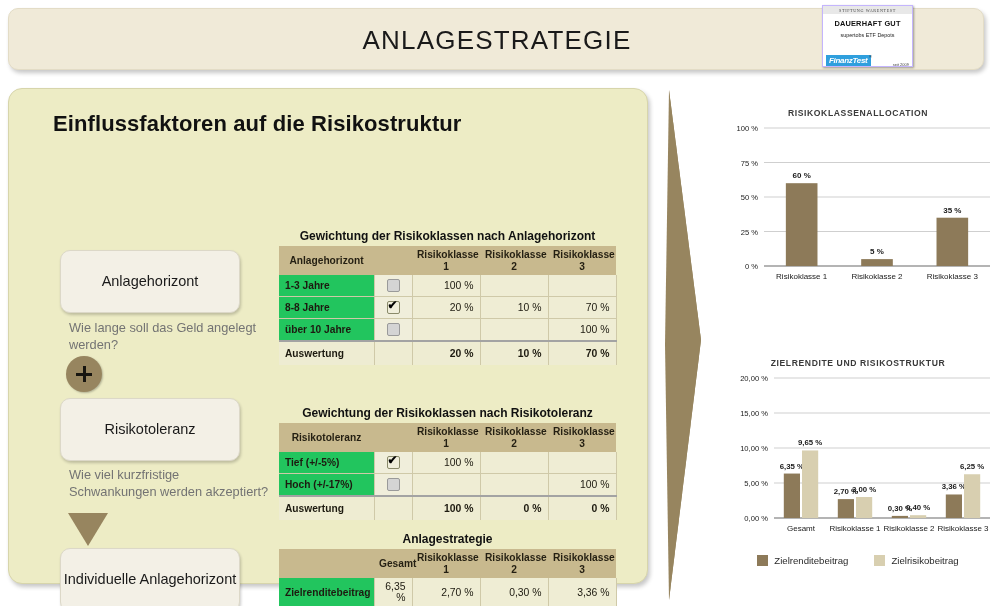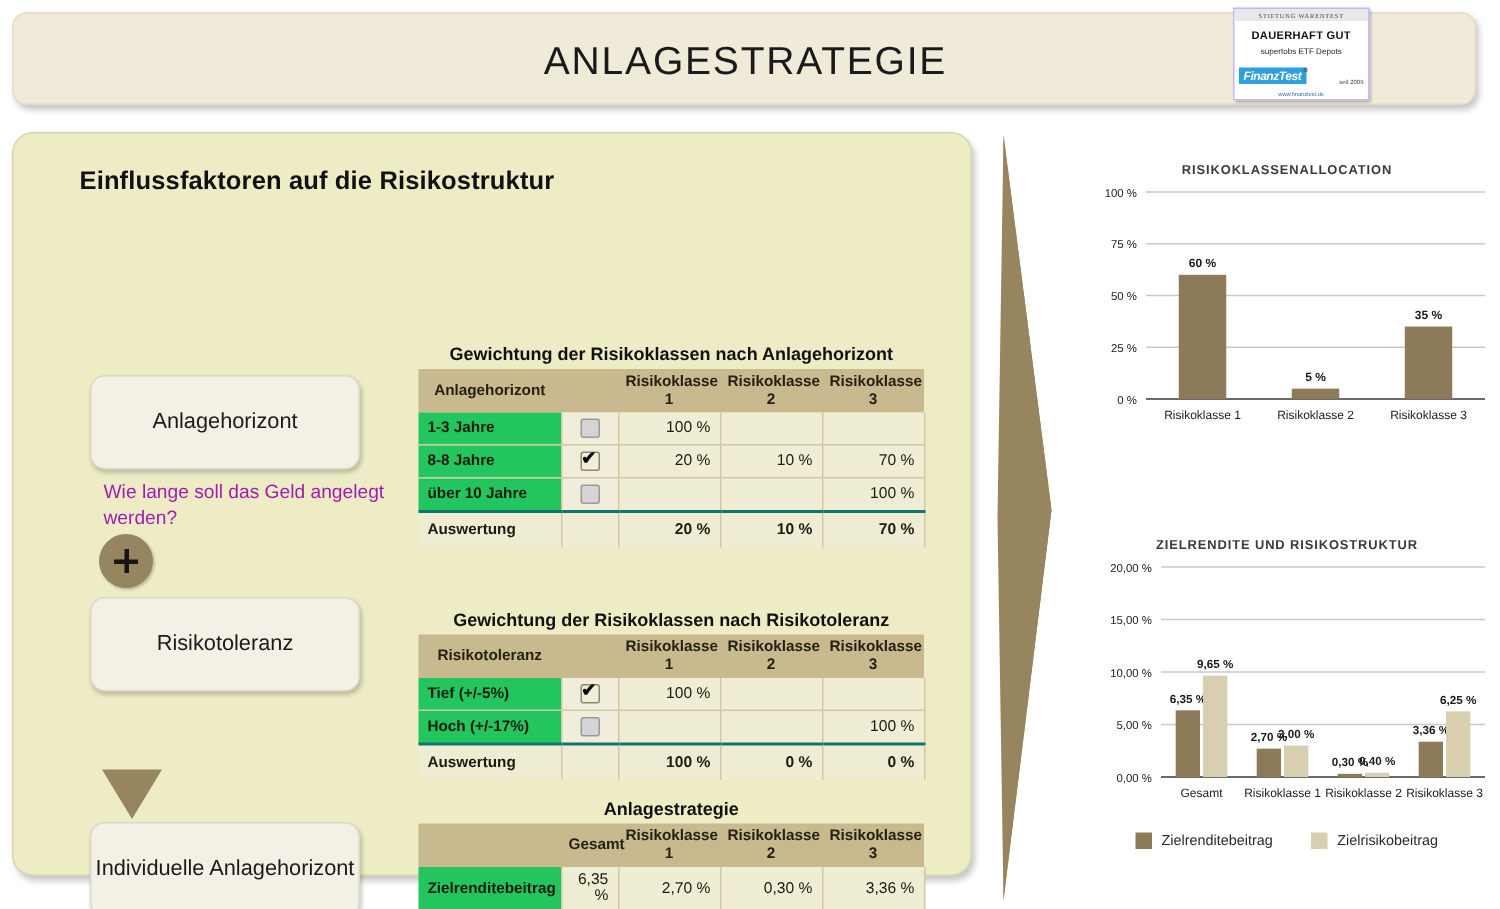--- a/index.html
+++ b/index.html
@@ -75,21 +75,21 @@
     letter-spacing: 0.2px;
   }
   .seal-sub {
     text-align: center;
     font-size: 5.4px;
     color: #222;
     margin-top: 4px;
   }
   .seal-brandrow {
     position: relative;
-    margin-top: 7px;
+    margin-top: 17px;
     height: 15px;
   }
   .seal-brand {
     position: absolute;
     left: 3px;
     top: 0;
     background: #2f9fdd;
     color: #fff;
     font-size: 8px;
     font-weight: bold;
@@ -128,21 +128,21 @@
     background: #edecc5;
     border: 1px solid #d7d5ab;
     border-radius: 14px;
     box-shadow: 2px 3px 4px rgba(0,0,0,0.22);
     box-sizing: border-box;
   }
   .panel-heading {
     position: absolute;
     left: 44px;
     top: 22px;
-    font-size: 17px;
+    font-size: 22px;
     font-weight: bold;
     color: #111;
     letter-spacing: 0.1px;
   }
 
   
   .flow-box {
     position: absolute;
     background: #f3f0e6;
     border: 1px solid #dcd8c8;
@@ -157,21 +157,21 @@
     color: #1a1a1a;
     line-height: 1.35;
   }
   #flow-box-1 { left: 51px; top: 161px; width: 180px; height: 63px; }
   #flow-box-2 { left: 51px; top: 309px; width: 180px; height: 63px; }
   #flow-box-3 { left: 51px; top: 459px; width: 180px; height: 64px; }
 
   .flow-question {
     position: absolute;
     font-size: 12.8px;
-    color: #a21caf;
+    color: #737373;
     line-height: 1.35;
     width: 200px;
   }
   #flow-q-1 { left: 60px; top: 230px; }
   #flow-q-2 { left: 60px; top: 377px; }
 
   .plus-circle {
     position: absolute;
     left: 57px;
     top: 267px;
@@ -252,21 +252,21 @@
     background: #efedd4;
   }
   table.data-table td.chk {
     text-align: center;
     background: #f0eedb;
     padding: 2px;
   }
   table.data-table tr.total td {
     background: #eeecd2;
     font-weight: bold;
-    border-top: 2px solid #0f766e;
+    border-top: 2px solid #a3a3a3;
     border-bottom: none;
     padding-top: 4px;
     padding-bottom: 4px;
   }
   table.data-table tr.total td.num { font-weight: bold; }
   .checkbox {
     display: inline-block;
     width: 11px;
     height: 11px;
     background: #d4d4d4;
@@ -350,20 +350,21 @@
   <div class="flow-box" id="flow-box-1">
     <span>Anlagehorizont</span>
   </div>
   <div class="flow-question" id="flow-q-1">Wie lange soll das Geld angelegt werden?</div>
 
   <div class="plus-circle"></div>
 
   <div class="flow-box" id="flow-box-2">
     <span>Risikotoleranz</span>
   </div>
+  <div class="flow-question" id="flow-q-2">Wie viel kurzfristige Schwankungen werden akzeptiert?</div>
 
   <div class="down-triangle"></div>
 
   <div class="flow-box" id="flow-box-3">
     <span>Individuelle Anlagehorizont</span>
   </div>
 
   <div class="tbl-wrap" id="tbl-wrap-1">
     <div class="tbl-caption">Gewichtung der Risikoklassen nach Anlagehorizont</div>
     <table class="data-table">

